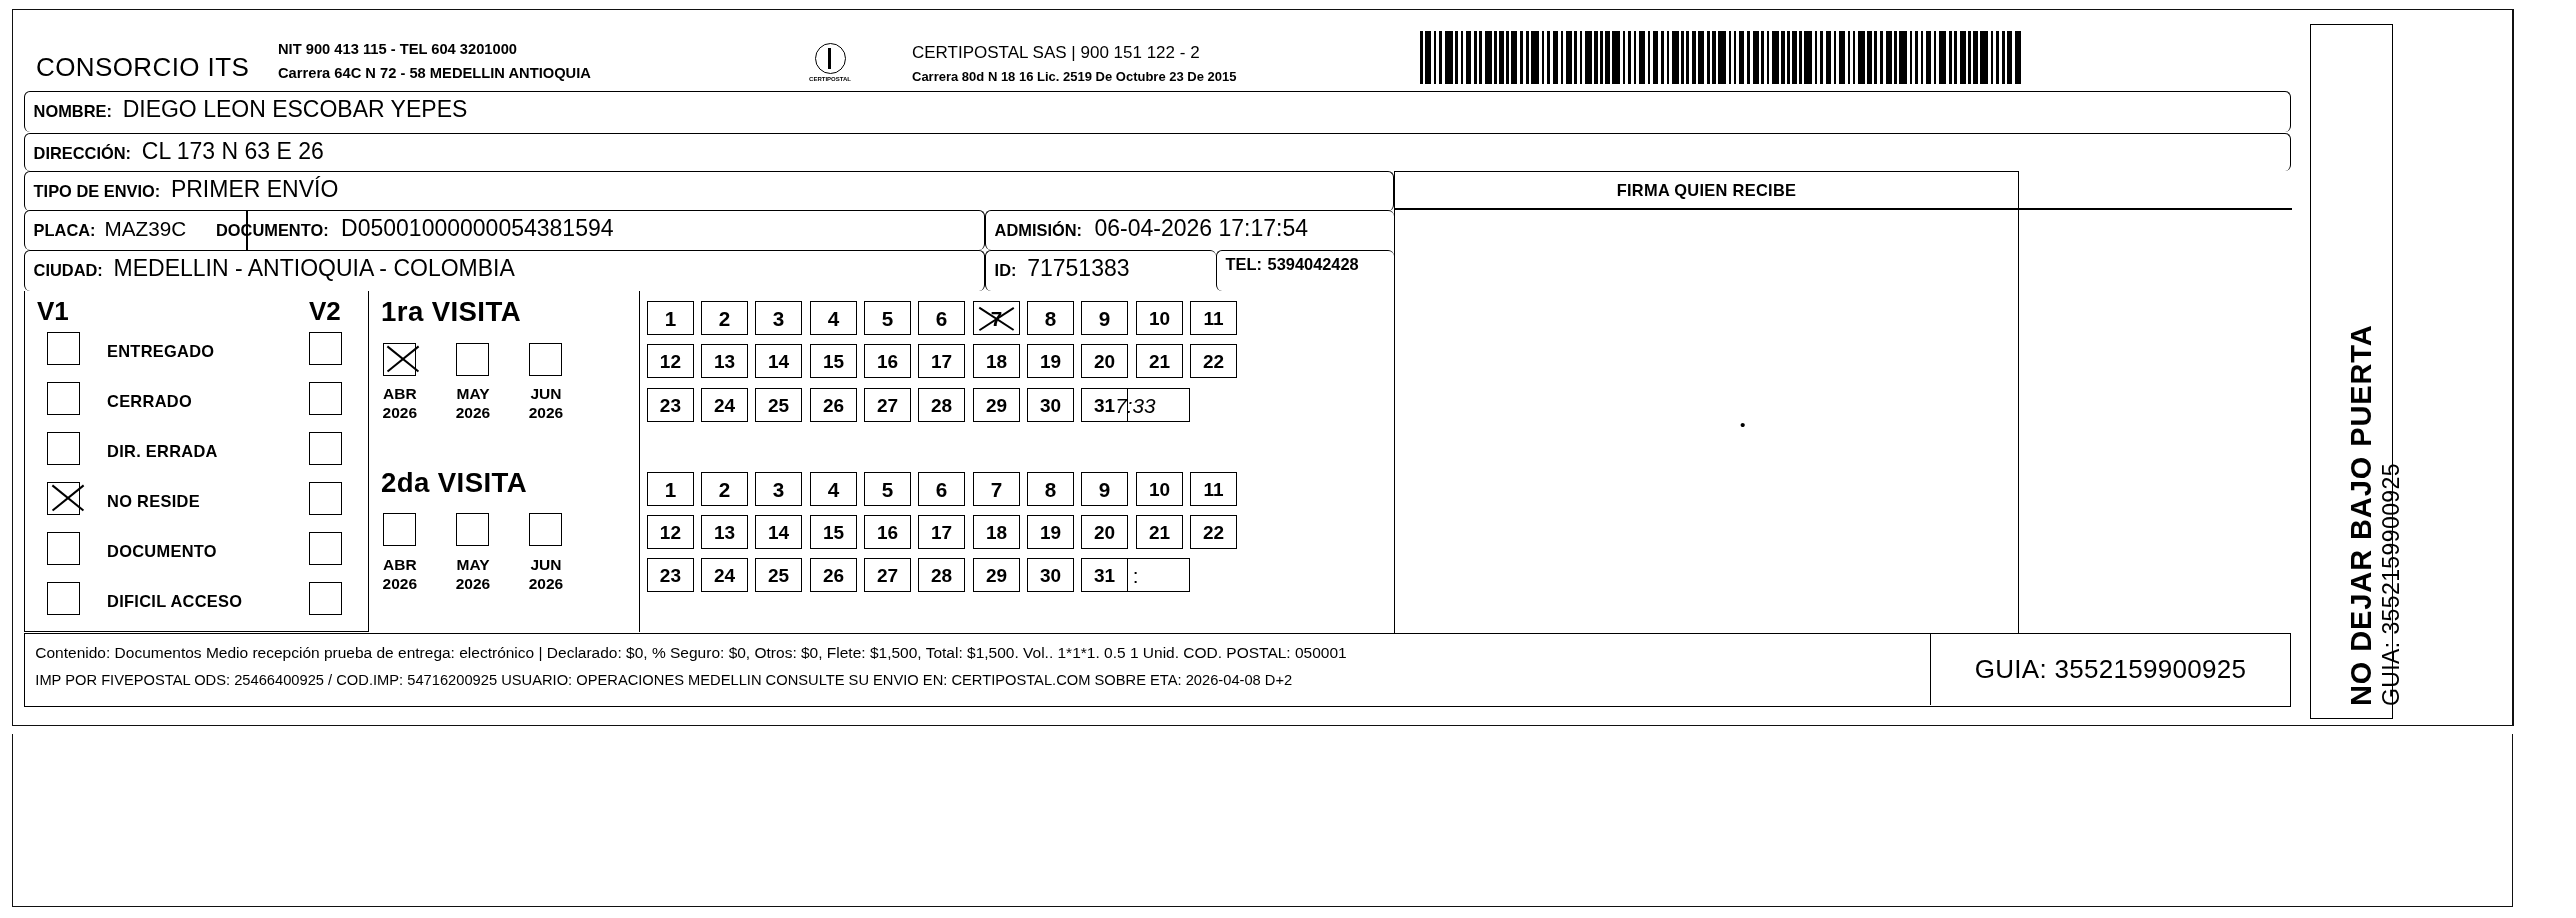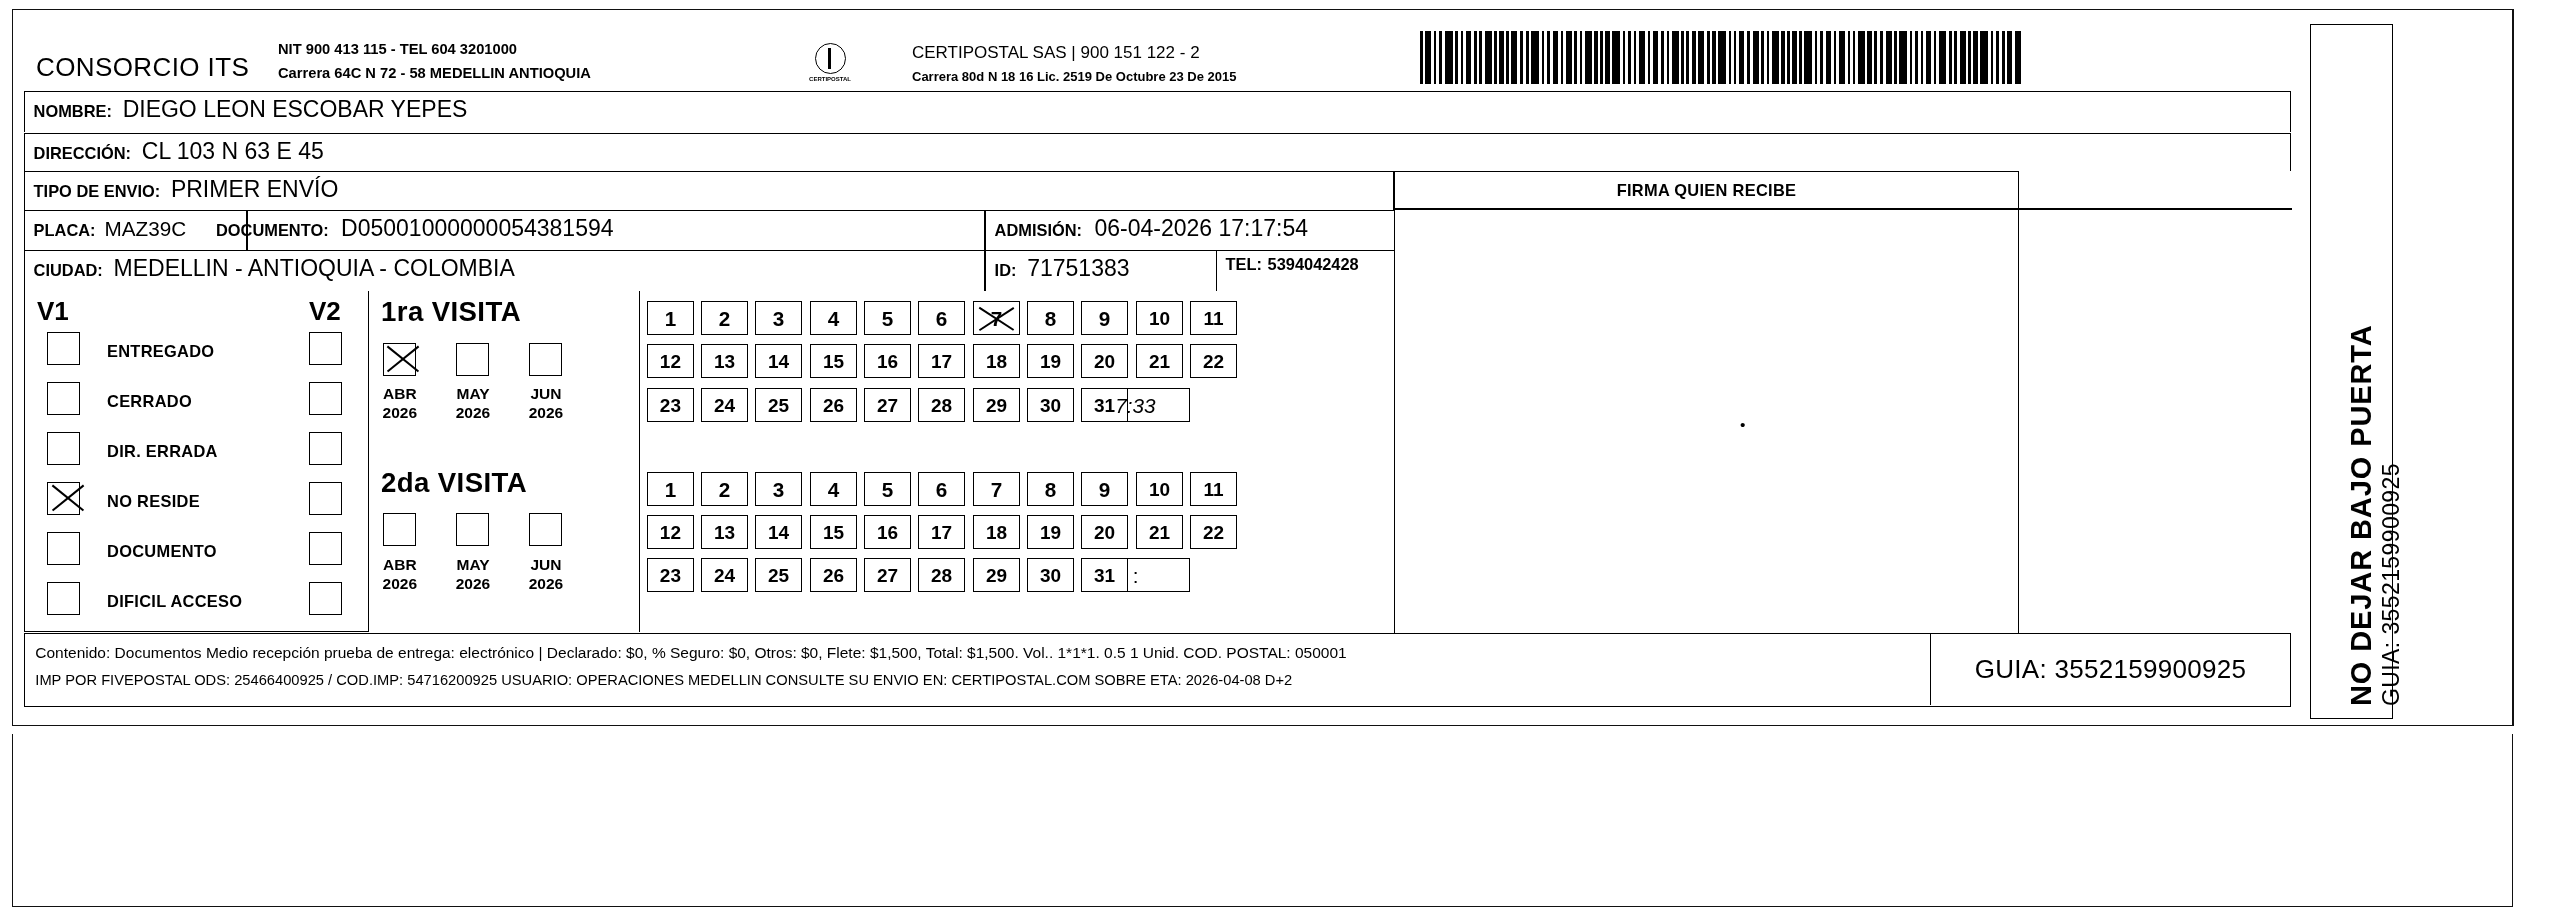--- a/index.html
+++ b/index.html
@@ -26,21 +26,21 @@
   .hdr .cp2{position:absolute;left:888px;top:57px;font-size:13px;font-weight:bold;}
 
   
   .barcode{position:absolute;left:1396px;top:19px;width:681px;height:53px;display:flex;align-items:stretch;}
   .barcode i{display:block;background:#000;margin-right:2.6px;}
 
   
   .row{position:absolute;left:0;border-top:1.7px solid #000;border-left:1.7px solid #000;border-right:1.7px solid #000;box-sizing:border-box;}
   .rowlbl{font-size:16.4px;font-weight:bold;display:inline-block;vertical-align:baseline;}
   .rowval{font-size:23px;display:inline-block;vertical-align:baseline;}
-  .cellpad{padding:4.3px 8.6px;}
+  .cellpad{padding:4.3px 8.6px;border-radius:6px;}
 
   .r-nombre{top:79px;width:2267px;height:41px;}
   .r-direccion{top:121px;width:2267px;height:38px;}
   .r-tipo{top:159px;width:1370px;height:40px;}
   .r-placa{top:198px;width:961px;height:40px;}
   .r-ciudad{top:238px;width:961px;height:41px;}
 
   .r-adm{position:absolute;left:961px;top:198px;width:409px;height:40px;border-top:1.7px solid #000;border-left:1.7px solid #000;box-sizing:border-box;}
   .r-id{position:absolute;left:961px;top:238px;width:231px;height:41px;border-top:1.7px solid #000;border-left:1.7px solid #000;box-sizing:border-box;}
   .r-tel{position:absolute;left:1192px;top:238px;width:178px;height:41px;border-top:1.7px solid #000;border-left:1.7px solid #000;box-sizing:border-box;}
@@ -208,21 +208,21 @@
         </div>
     </div>
 
     <div class="row r-nombre cellpad">
       <span class="rowlbl">NOMBRE:</span>
       <span class="rowval" style="margin-left:6.9px">DIEGO LEON ESCOBAR YEPES</span>
     </div>
 
     <div class="row r-direccion cellpad">
       <span class="rowlbl">DIRECCIÓN:</span>
-      <span class="rowval" style="margin-left:6.9px">CL 103 N 63 E 45</span>
+      <span class="rowval" style="margin-left:6.9px">CL 173 N 63 E 26</span>
     </div>
 
     <div class="row r-tipo cellpad">
       <span class="rowlbl">TIPO DE ENVIO:</span>
       <span class="rowval" style="margin-left:6.9px">PRIMER ENVÍO</span>
     </div>
 
     <div class="row r-placa cellpad">
       <span class="rowlbl">PLACA:</span>
       <span class="rowval" style="margin-left:5.2px;font-size:20.7px">MAZ39C</span>

